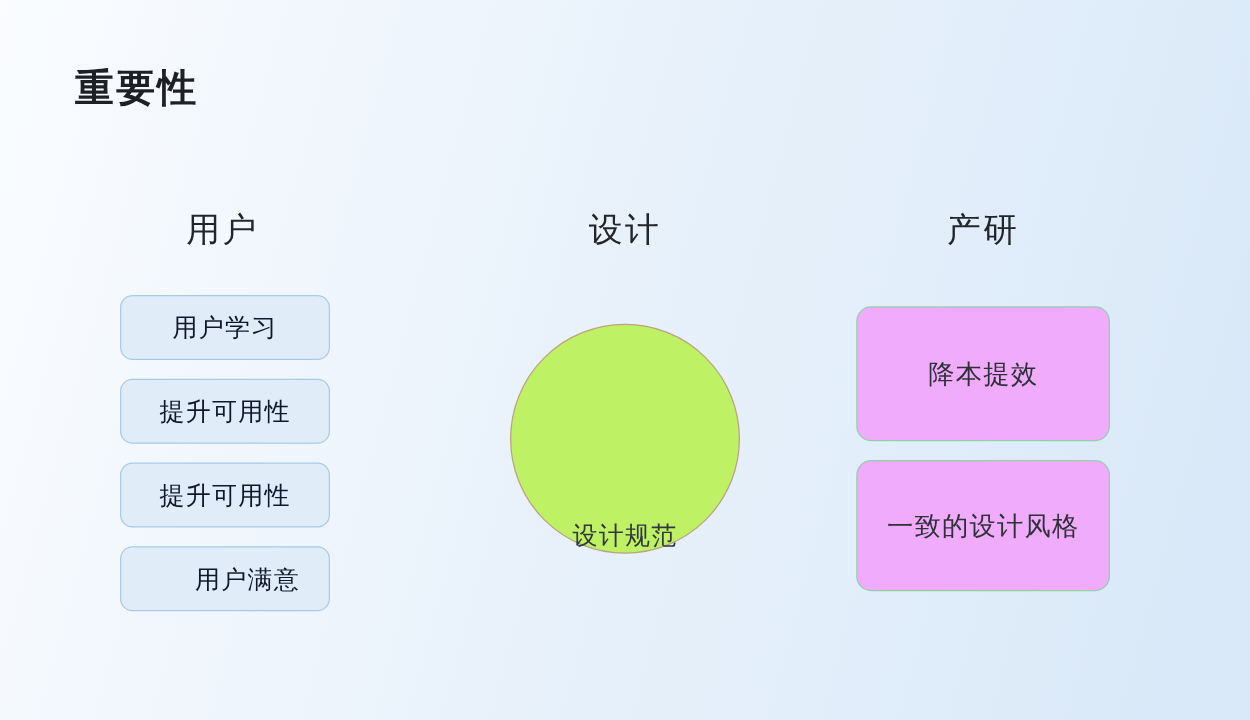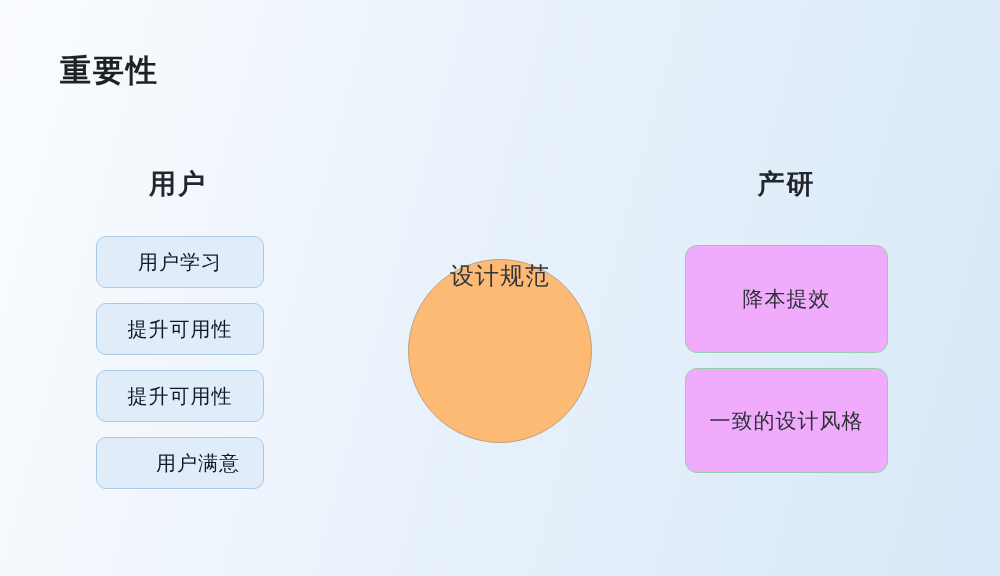--- a/index.html
+++ b/index.html
@@ -25,21 +25,21 @@
     top: 50px;
     font-size: 31px;
     font-weight: 800;
     letter-spacing: 2px;
     color: #1d2126;
   }
   .col-header {
     position: absolute;
     top: 166px;
     font-size: 27px;
-    font-weight: 700;
+    font-weight: 400;
     letter-spacing: 2px;
     text-align: center;
     color: #22262b;
   }
   .col-header.users  { left: 96px;  width: 164px; }
   .col-header.design { left: 408px; width: 184px; }
   .col-header.prod   { left: 685px; width: 203px; }
 
   .pill {
     position: absolute;
@@ -62,27 +62,27 @@
   .pill.p3 { top: 370px; }
   .pill.p4 { top: 437px; padding-left: 36px; }
 
   .circle {
     position: absolute;
     left: 408px;
     top: 259px;
     width: 184px;
     height: 184px;
     box-sizing: border-box;
-    background: #fdba74;
+    background: #bef264;
     border: 1px solid #bda182;
     border-radius: 50%;
     display: flex;
-    align-items: flex-start;
+    align-items: flex-end;
     justify-content: center;
-    font-size: 24px;
+    font-size: 20px;
     letter-spacing: 1px;
     color: #33373c;
   }
 
   .card {
     position: absolute;
     left: 685px;
     width: 203px;
     box-sizing: border-box;
     background: #f0abfc;
@@ -104,20 +104,21 @@
 <div class="slide">
 
   <div class="page-title">重要性</div>
 
   <div class="col-header users">用户</div>
   <div class="pill p1">用户学习</div>
   <div class="pill p2">提升可用性</div>
   <div class="pill p3">提升可用性</div>
   <div class="pill p4">用户满意</div>
 
+  <div class="col-header design">设计</div>
   <div class="circle">
     <span>设计规范</span>
   </div>
 
   <div class="col-header prod">产研</div>
   <div class="card c1">降本提效</div>
   <div class="card c2">一致的设计风格</div>
 
 </div>
 

